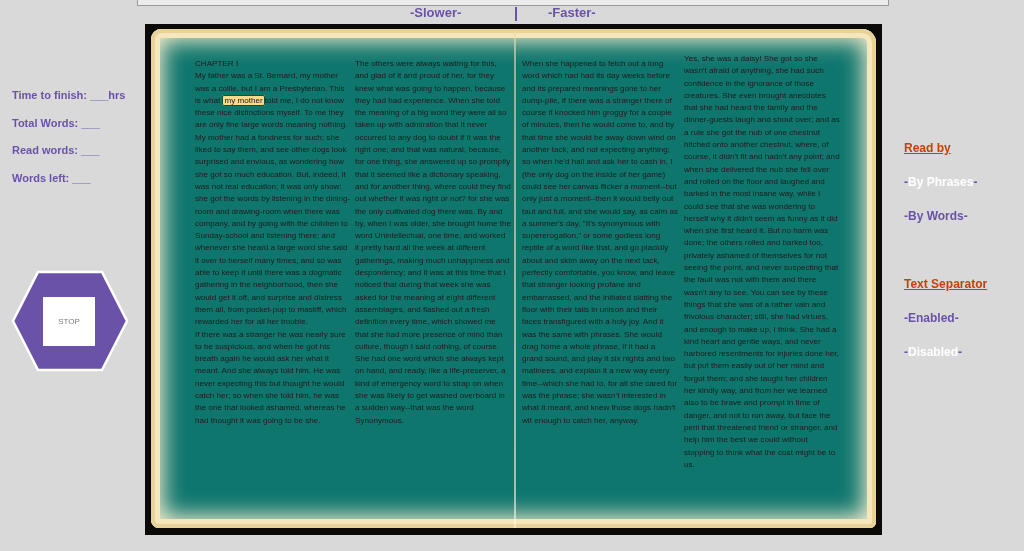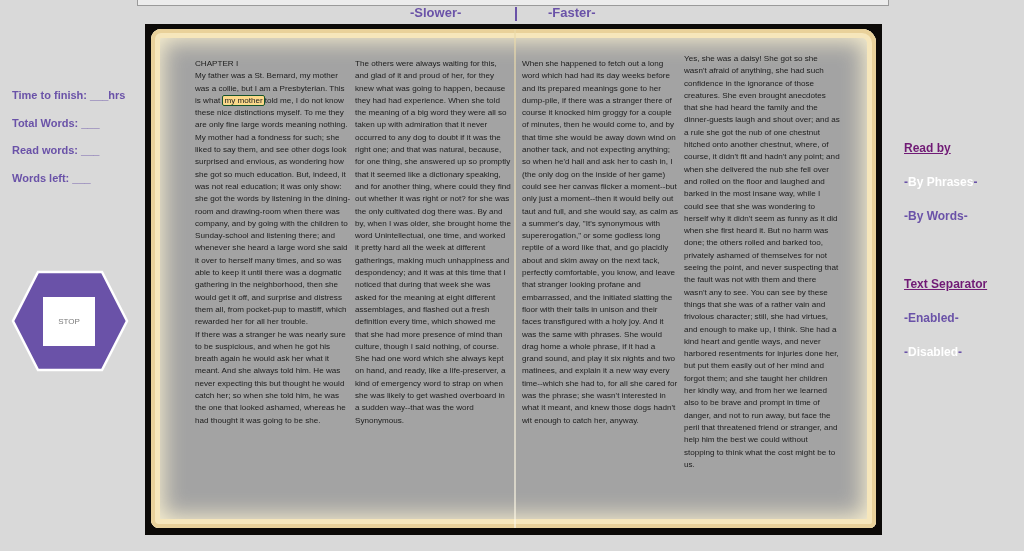--- a/index.html
+++ b/index.html
@@ -40,21 +40,21 @@
   .book-frame {
     position: absolute;
     left: 145px; top: 24px;
     width: 737px; height: 511px;
     background: #0c0a08;
     padding: 5px 6px 7px 6px;
   }
   .book-pages {
     position: relative;
     width: 100%; height: 100%;
-    background: #a3a3a3;
+    background: #0f766e;
     border-radius: 10px 14px 6px 8px;
     box-shadow: inset 0 0 0 4px #e9d19a, inset 0 0 0 9px #f6e6bb, inset 0 0 22px 12px #f8efcf;
     overflow: hidden;
   }
   .book-gutter {
     position: absolute;
     left: 50%; top: 0; bottom: 0; width: 2px;
     background: linear-gradient(#ead9a8, #fdf8e6);
     opacity: 0.6;
   }
@@ -113,21 +113,21 @@
     width: 120px;
   }
   .opt {
     display: block;
     font-weight: bold;
     font-size: 12px;
     white-space: nowrap;
     height: 34px;
     cursor: pointer;
   }
-  .opt-heading { color: #701a75; text-decoration: underline; }
+  .opt-heading { color: #c2410c; text-decoration: underline; }
   .opt-active { color: #ffffff; }
   .opt-active .dash { color: #6a52a8; }
   .opt-inactive { color: #6a52a8; }
   .opt-gap { height: 34px; display: block; }
 </style>
 </head>
 <body>
 
 <div class="top-input"></div>
 

